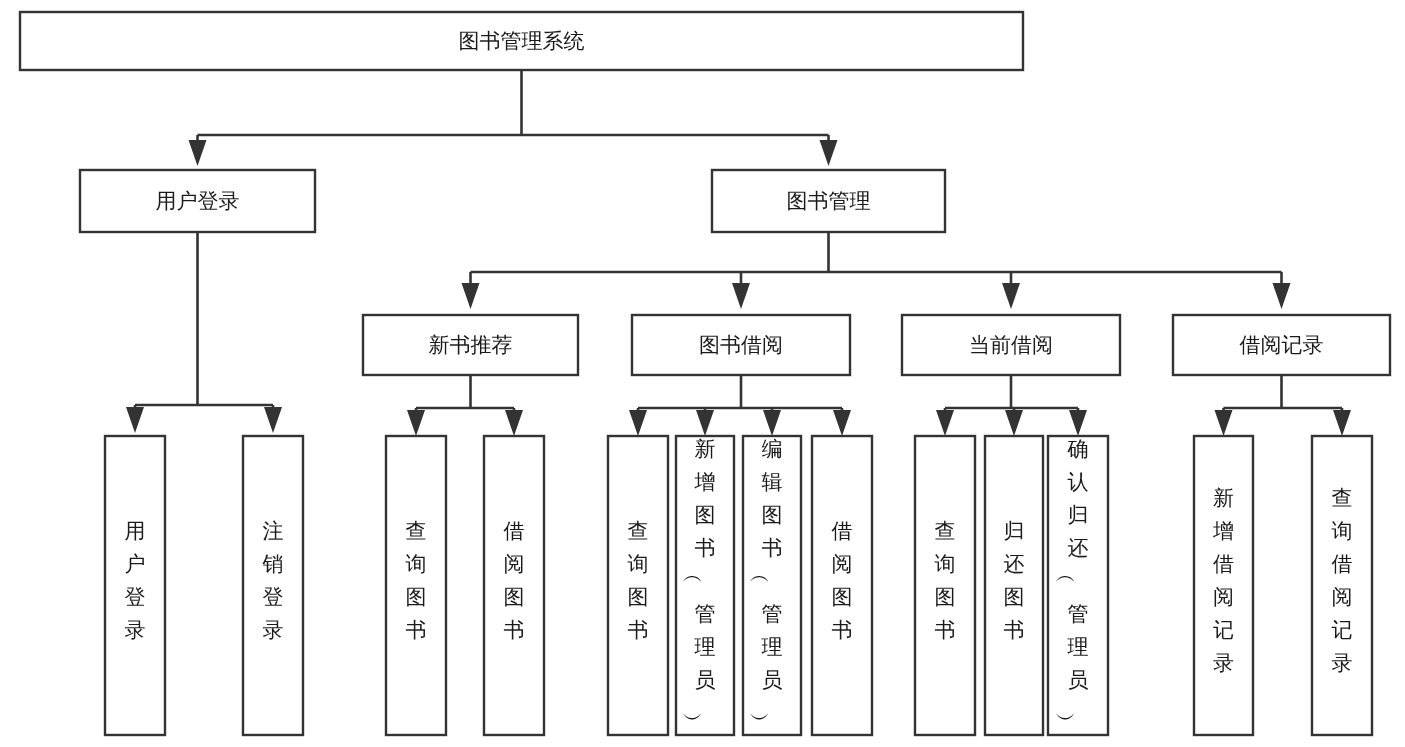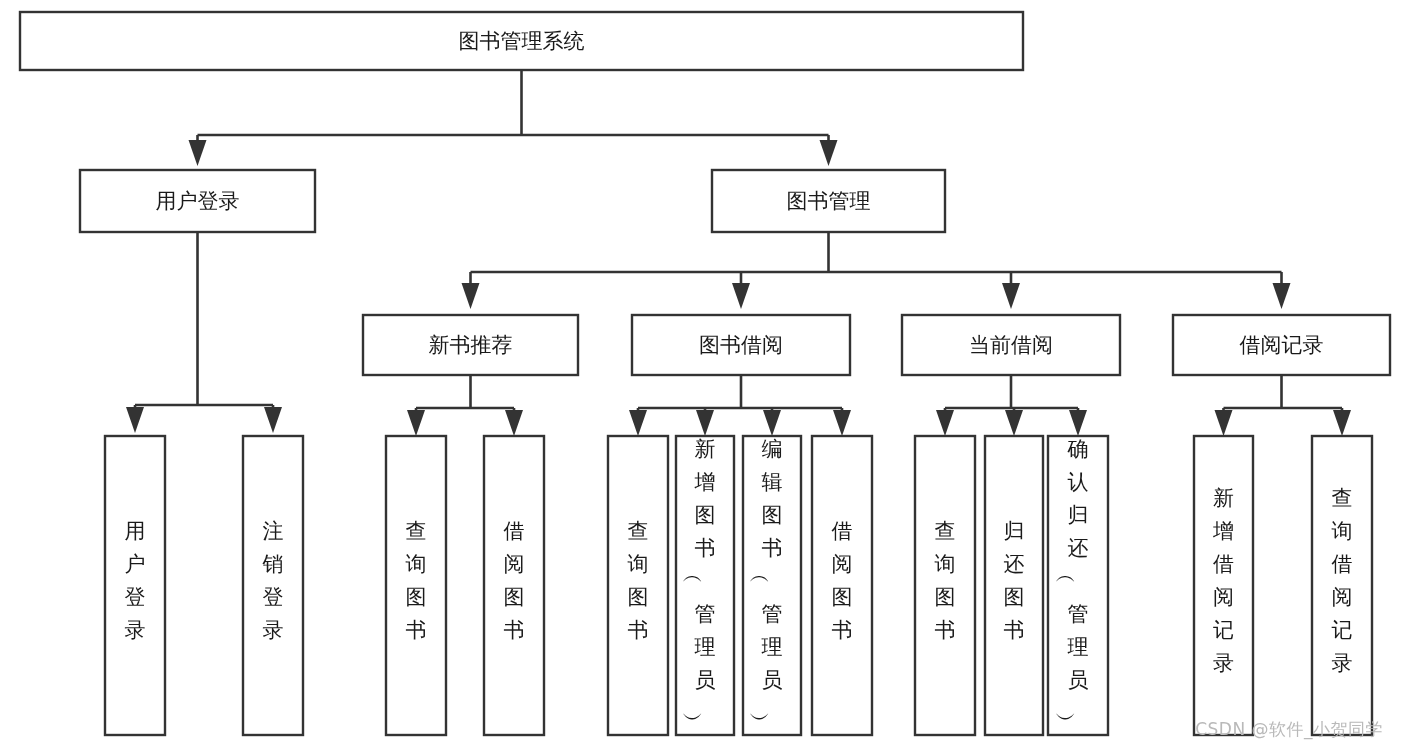--- a/index.html
+++ b/index.html
@@ -203,14 +203,13 @@
           <rect x="1194" y="436" width="59" height="299" class="node-box"></rect>
           <text x="1223.5" y="505" class="node-label-v"><tspan x="1223.5" dy="0">新</tspan><tspan x="1223.5" dy="33">增</tspan><tspan x="1223.5" dy="33">借</tspan><tspan x="1223.5" dy="33">阅</tspan><tspan x="1223.5" dy="33">记</tspan><tspan x="1223.5" dy="33">录</tspan></text>
         </g>
         <g>
           <rect x="1312" y="436" width="60" height="299" class="node-box"></rect>
           <text x="1342" y="505" class="node-label-v"><tspan x="1342" dy="0">查</tspan><tspan x="1342" dy="33">询</tspan><tspan x="1342" dy="33">借</tspan><tspan x="1342" dy="33">阅</tspan><tspan x="1342" dy="33">记</tspan><tspan x="1342" dy="33">录</tspan></text>
         </g>
       </g>
   </svg>
 
-  <div class="watermark-text">CSDN @软件_小贺同学</div>
 </div>
 
 </body></html>

